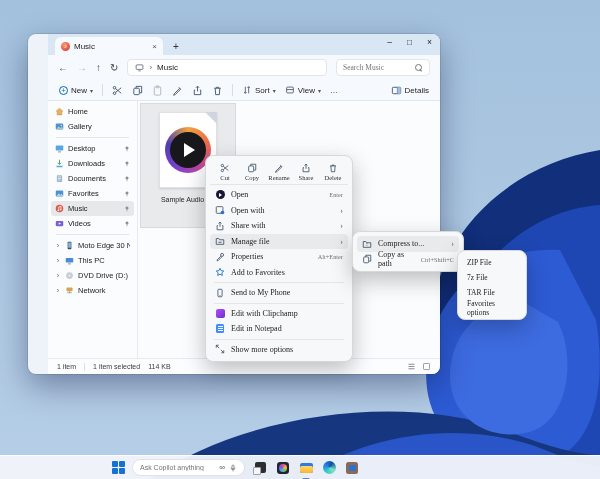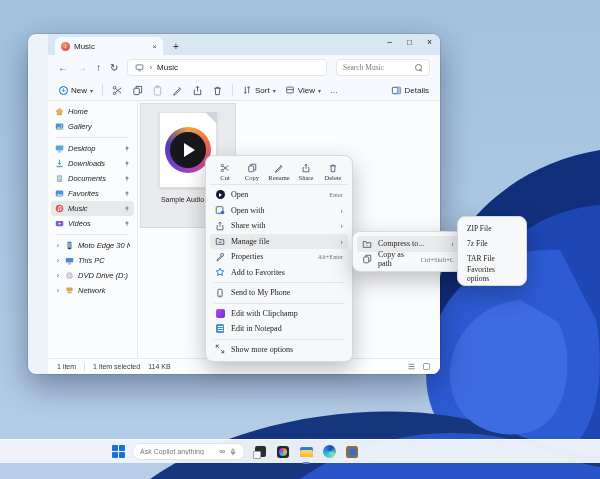--- a/index.html
+++ b/index.html
@@ -31,21 +31,21 @@
 
   .commandbar { height:21px; background:#f6f9fd; border-bottom:1px solid #e3e7ed; display:flex; align-items:center; gap:9px; padding:0 11px; flex:none; }
   .cmd { display:flex; align-items:center; gap:3px; font-size:8px; color:#1d1d1d; }
   .cmd .chev { font-size:6px; color:#555; }
   .newplus { width:9px; height:9px; border:1px solid #0b66c2; border-radius:50%; color:#0b66c2; font-size:7.5px; line-height:7px; text-align:center; }
   .vdiv { width:1px; height:12px; background:#d9dde3; }
   .ic { display:block; }
   .spacer { flex:1; }
 
   .body { flex:1; display:flex; background:#fbfcfe; min-height:0; }
-  .sidebar { width:90px; padding:3px 3px; border-right:1px solid #e6e9ef; overflow:hidden; flex:none;font-style:italic; }
+  .sidebar { width:90px; padding:3px 3px; border-right:1px solid #e6e9ef; overflow:hidden; flex:none; }
   .srow { display:flex; align-items:center; gap:4px; height:15px; padding:0 4px; border-radius:3px; font-size:7.5px; color:#1b1b1b; }
   .srow.selected { background:#e7e8ea; }
   .sdiv { height:1px; background:#e3e6ec; margin:3px 5px; }
   .sexp { width:6px; font-size:7px; color:#555; text-align:center; flex:none; }
   .sico { width:9px; height:9px; flex:none; border-radius:2px; }
   .slabel { white-space:nowrap; overflow:hidden; }
   .spin { margin-left:auto; flex:none; }
 
   .content { flex:1; position:relative; }
   .tile { position:absolute; left:2px; top:2px; width:96px; height:125px; background:#e9eaec; border:1px solid #d8dadd; display:flex; flex-direction:column; align-items:center; }
@@ -68,31 +68,31 @@
   .menu-main { left:205px; top:155px; width:148px; }
   .qa-row { display:flex; justify-content:space-between; padding:1px 2px 3px; border-bottom:1px solid #e4e5e8; margin-bottom:2px; }
   .qa { width:26px; display:flex; flex-direction:column; align-items:center; gap:1px; font-size:6.5px; color:#333; padding-top:2px; }
   .mi { display:flex; align-items:center; gap:6px; height:15.5px; padding:0 5px; border-radius:4px; font-size:8px; color:#1c1c1c; }
   .mi.hl { background:#e9eaec; }
   .mi .mic-slot { width:10px; height:10px; flex:none; display:flex; align-items:center; justify-content:center; }
   .mi .sc { margin-left:auto; font-size:6.3px; color:#737373; }
   .mi .sub { margin-left:auto; font-size:8px; color:#555; }
   .mdiv { height:1px; background:#e4e5e8; margin:2px 4px; }
   .menu-manage { left:352px; top:231px; width:112px; z-index:6; }
-  .menu-compress { left:457px; top:216px; width:70px; z-index:7; }
+  .menu-compress { left:457px; top:250px; width:70px; z-index:7; }
   .menu-compress .mi { height:15px; padding:0 5px; font-size:7.5px; }
 
   .opencirc { width:9px; height:9px; border-radius:50%; background:#171735; display:flex; align-items:center; justify-content:center; }
   .opencirc i { display:block; width:0; height:0; border-left:3.5px solid #fff; border-top:2.2px solid transparent; border-bottom:2.2px solid transparent; margin-left:1px; }
   .clipchamp { width:9px; height:9px; border-radius:2px; background:linear-gradient(135deg,#b24df2,#6d2fd6); }
   .notepad { width:8px; height:9px; border-radius:1.5px; background:#3f8cff; position:relative; }
   .notepad::after { content:""; position:absolute; left:1.5px; top:2px; width:5px; height:1px; background:#fff; box-shadow:0 2px 0 #fff, 0 4px 0 #fff; }
 
   
-  .taskbar { position:absolute; left:0; right:0; bottom:16px; height:24px; background:rgba(241,245,250,.96);
+  .taskbar { position:absolute; left:0; right:0; bottom:0; height:24px; background:rgba(241,245,250,.96);
     border-top:1px solid rgba(255,255,255,.8); display:flex; align-items:center; gap:7px; padding-left:112px; z-index:8; }
   .start { width:13px; height:13px; display:grid; grid-template-columns:6px 6px; grid-template-rows:6px 6px; gap:1px; }
   .start i { background:#1572d4; border-radius:1px; }
   .tsearch { width:113px; height:17px; background:#fff; border:1px solid #dfe2e7; border-radius:9px; display:flex; align-items:center; gap:4px; padding:0 7px; }
   .tsearch input { border:none; outline:none; flex:1; min-width:0; font-size:7px; color:#555; background:transparent; font-family:inherit; }
   .copilot { font-size:8px; color:#5a5a5a; line-height:1; }
   .tico { width:16px; height:16px; display:flex; align-items:center; justify-content:center; position:relative; }
   .taskview { width:11px; height:11px; background:#2b2d31; border-radius:2px; position:relative; }
   .taskview::after { content:""; position:absolute; left:-2px; bottom:-2px; width:6px; height:6px; background:#f4f6f9; border:1px solid #9aa0a8; border-radius:1px; }
   .photos { width:12px; height:12px; border-radius:3px; background:#23262e; display:flex; align-items:center; justify-content:center; }

